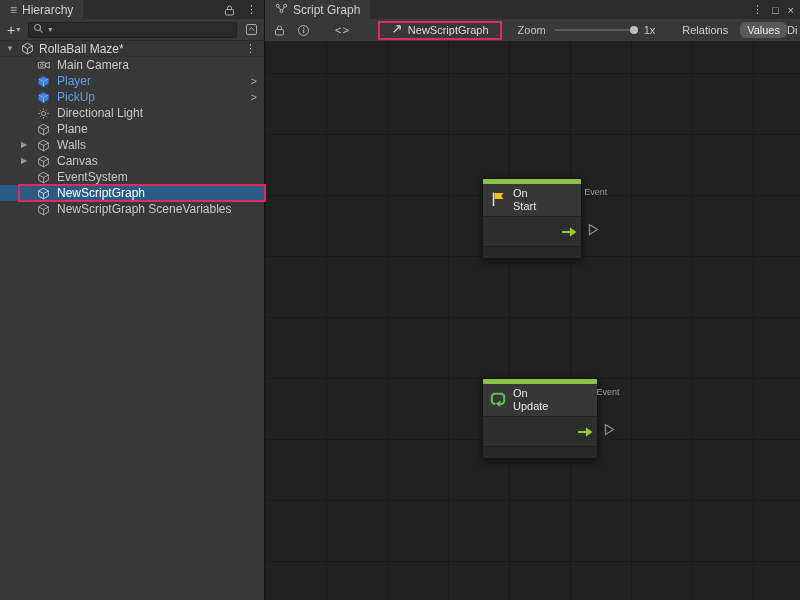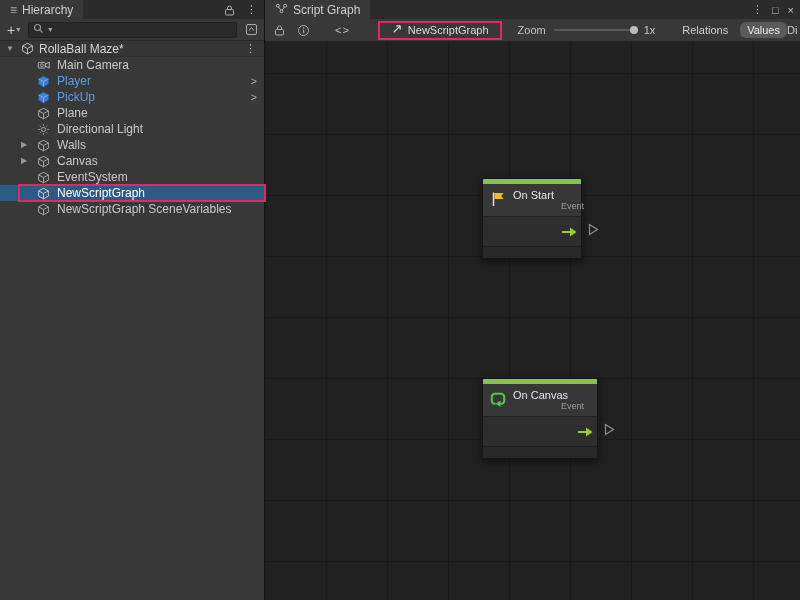--- a/index.html
+++ b/index.html
@@ -62,21 +62,21 @@
   .canvas { position: absolute; left: 0; top: 42px; width: 535px; height: 558px;
     background-color: #212121;
     background-image: linear-gradient(to right, #1a1a1a 1px, transparent 1px),
                       linear-gradient(to bottom, #1a1a1a 1px, transparent 1px);
     background-size: 61px 61px;
     background-position: 0 31px; }
 
   .node { position: absolute; background: #2e2e2e; border: 1px solid #161616; border-radius: 2px; box-shadow: 0 3px 8px rgba(0,0,0,.45); }
   .stripe { height: 5px; background: #8bc34a; border-radius: 1px 1px 0 0; }
   .nheader { height: 32px; display: flex; align-items: center; gap: 6px; padding: 0 6px; background: #373737; }
-  .ntext { display: flex; flex-direction: column; line-height: 1.15; }
+  .ntext { display: flex; flex-direction: row; line-height: 1.15; }
   .ntitle { font-size: 11px; color: #e6e6e6; }
   .nsub { font-size: 9px; color: #9b9b9b; padding-left: 48px; }
   .nbody { position: relative; height: 30px; background: #2e2e2e; border-top: 1px solid #232323; }
   .nport { position: absolute; right: 4px; top: 50%; transform: translateY(-50%); display: inline-flex; }
   .nfooter { height: 12px; background: #282828; border-top: 1px solid #1f1f1f; }
   .tri-connector { position: absolute; display: inline-flex; }
 </style>
 </head>
 <body>
 
@@ -163,35 +163,35 @@
               <path d="M2 4.8 L8 8 L14 4.8 M8 8 V14.5" fill="none" stroke="#8ab4ea"></path>
             </svg>
         </span>
         <span class="lbl">PickUp</span>
         <span class="chev">&gt;</span>
       </div>
 
       <div class="row">
         <span class="obj-icon">
           <svg width="13" height="13" viewBox="0 0 16 16">
-              <path d="M8 1.5 L14 4.8 V11.2 L8 14.5 L2 11.2 V4.8 Z" fill="none" stroke="#b0b0b0" stroke-width="1.1"></path>
-              <path d="M2 4.8 L8 8 L14 4.8 M8 8 V14.5" fill="none" stroke="#b0b0b0" stroke-width="1.1"></path>
-            </svg>
-        </span>
-        <span class="lbl">Plane</span>
-      </div>
-
-      <div class="row">
-        <span class="obj-icon">
-          <svg width="13" height="13" viewBox="0 0 16 16">
               <circle cx="8" cy="8" r="2.6" fill="none" stroke="#b4b4b4" stroke-width="1.1"></circle>
               <path d="M8 1.5 V3.5 M8 12.5 V14.5 M1.5 8 H3.5 M12.5 8 H14.5 M3.4 3.4 L4.8 4.8 M11.2 11.2 L12.6 12.6 M12.6 3.4 L11.2 4.8 M4.8 11.2 L3.4 12.6" stroke="#b4b4b4"></path>
             </svg>
         </span>
         <span class="lbl">Directional Light</span>
+      </div>
+
+      <div class="row">
+        <span class="obj-icon">
+          <svg width="13" height="13" viewBox="0 0 16 16">
+              <path d="M8 1.5 L14 4.8 V11.2 L8 14.5 L2 11.2 V4.8 Z" fill="none" stroke="#b0b0b0" stroke-width="1.1"></path>
+              <path d="M2 4.8 L8 8 L14 4.8 M8 8 V14.5" fill="none" stroke="#b0b0b0" stroke-width="1.1"></path>
+            </svg>
+        </span>
+        <span class="lbl">Plane</span>
       </div>
 
       <div class="row">
         <span class="expander">▶</span>
         <span class="obj-icon">
           <svg width="13" height="13" viewBox="0 0 16 16">
               <path d="M8 1.5 L14 4.8 V11.2 L8 14.5 L2 11.2 V4.8 Z" fill="none" stroke="#b0b0b0" stroke-width="1.1"></path>
               <path d="M2 4.8 L8 8 L14 4.8 M8 8 V14.5" fill="none" stroke="#b0b0b0" stroke-width="1.1"></path>
             </svg>
         </span>
@@ -335,21 +335,21 @@
       <div class="node" style="left:217px; top:336px; width:116px;">
         <div class="stripe"></div>
         <div class="nheader">
           <span>
             <svg width="18" height="18" viewBox="0 0 18 18">
                 <path d="M6.5 13.8 H5.8 A3 3 0 0 1 2.8 10.8 V6.8 A3 3 0 0 1 5.8 3.8 H12.2 A3 3 0 0 1 15.2 6.8 V10.8 A3 3 0 0 1 12.2 13.8 H11" fill="none" stroke="#57c24d" stroke-width="2.1"></path>
                 <path d="M11.5 10.6 V17 L6.6 13.8 Z" fill="#57c24d"></path>
               </svg>
           </span>
           <span class="ntext">
-            <span class="ntitle">On Canvas</span>
+            <span class="ntitle">On Update</span>
             <span class="nsub">Event</span>
           </span>
         </div>
         <div class="nbody">
           <span class="nport">
             <svg width="15" height="10" viewBox="0 0 15 10">
                 <rect x="0" y="4" width="8" height="2" fill="#9acd32"></rect>
                 <path d="M8 0.5 L14.5 5 L8 9.5 Z" fill="#9acd32"></path>
               </svg>
           </span>

